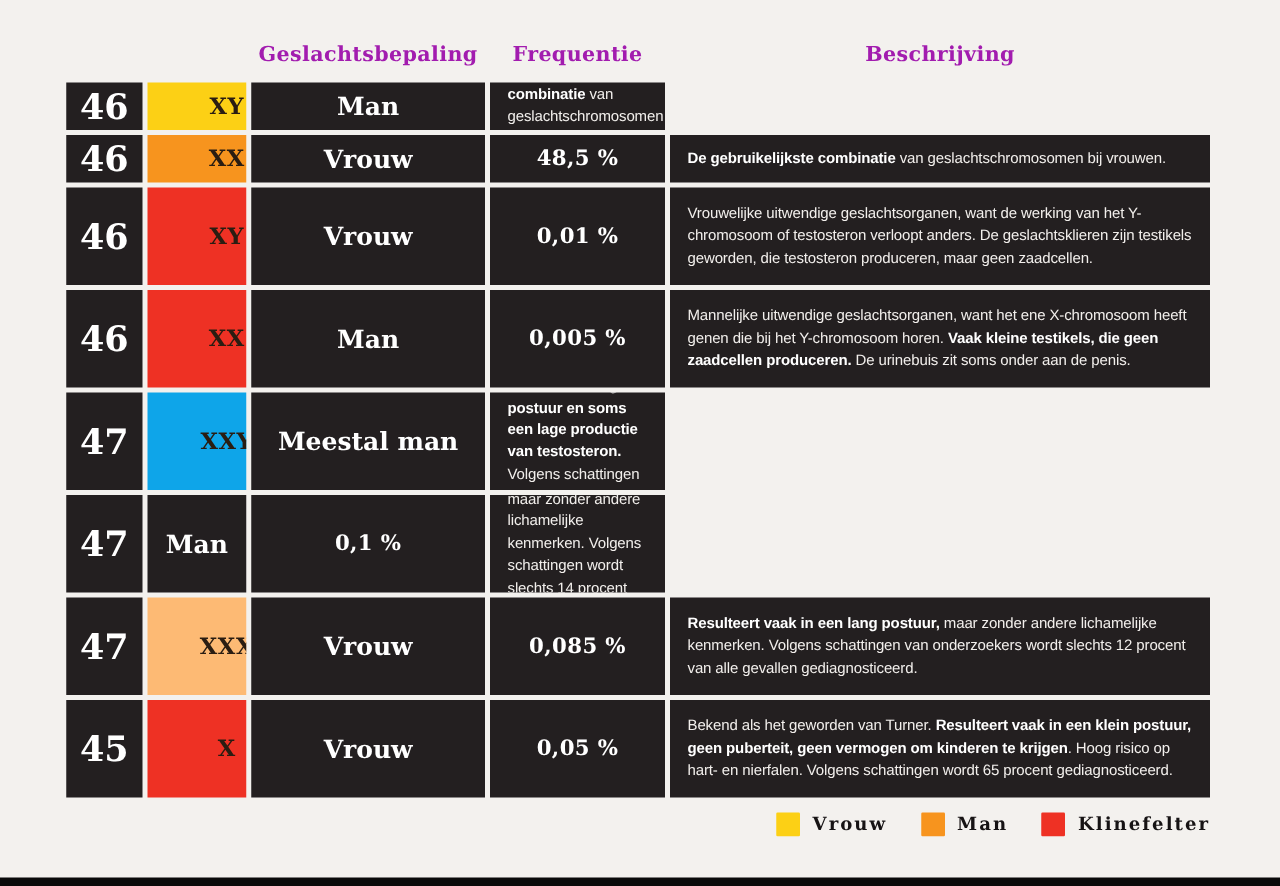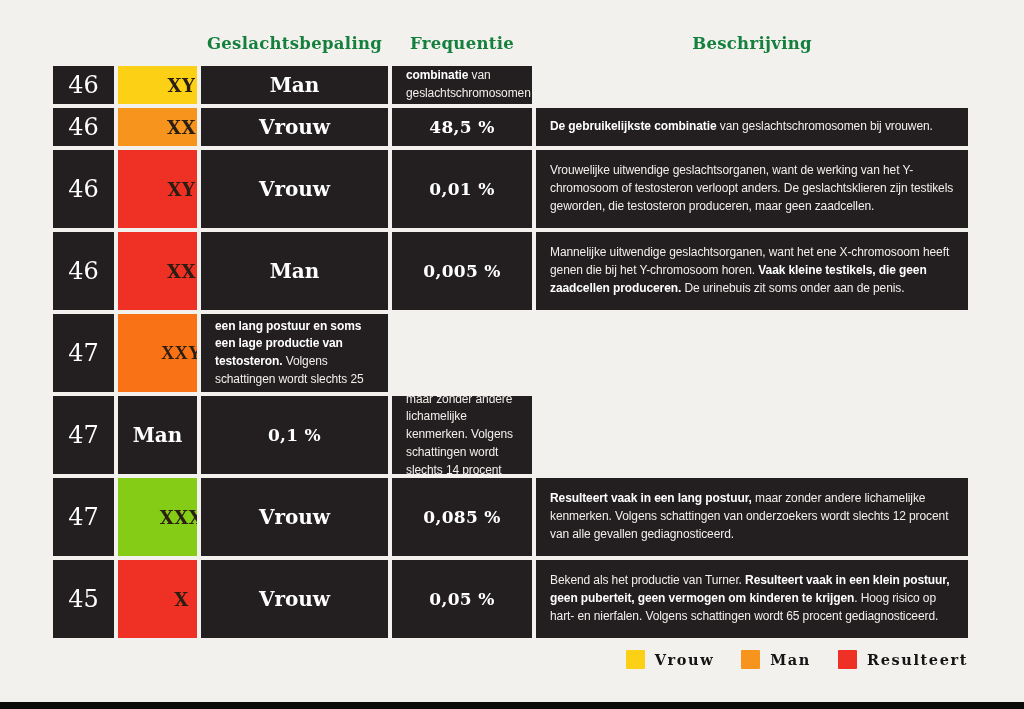--- a/index.html
+++ b/index.html
@@ -19,21 +19,21 @@
   }
 
   .header-labels {
     position: absolute;
     top: 34px; left: 53px; width: 915px;
   }
   .header-label {
     text-align: center;
     font-weight: bold;
     font-size: 16.5px;
-    color: #15803d;
+    color: #a21caf;
     letter-spacing: 0.3px;
   }
   .hl-1 { grid-column: 3; }
   .hl-2 { grid-column: 4; }
   .hl-3 { grid-column: 5; }
 
   .table-body {
     position: absolute;
     top: 66px; left: 53px; width: 915px;
     display: flex;
@@ -44,21 +44,21 @@
   .row.tall  { height: 78px; }
 
   .cell {
     background: #231f20;
     color: #ffffff;
     display: flex;
     align-items: center;
     justify-content: center;
     overflow: hidden;
   }
-  .cell.num  { font-weight: normal; font-size: 24px; }
+  .cell.num  { font-weight: bold; font-size: 28px; }
   .cell.chromo {
     color: #2a1d12;
     font-weight: bold;
     font-size: 18px;
     letter-spacing: 0.5px;
     padding-left: 48px;
   }
   .cell.sex  { font-weight: bold; font-size: 20px; }
   .cell.freq { font-weight: bold; font-size: 17px; letter-spacing: 0.3px; }
   .cell.desc {
@@ -146,66 +146,67 @@
     <div class="cell chromo" style="background: rgb(238, 49, 36);">XX</div>
     <div class="cell sex">Man</div>
     <div class="cell freq">0,005 %</div>
     <div class="cell desc">
       <div class="desc-text"><span>Mannelijke uitwendige geslachtsorganen, want het ene X-chromosoom heeft genen die bij het Y-chromosoom horen. </span><span class="b">Vaak kleine testikels, die geen zaadcellen produceren.</span><span> De urinebuis zit soms onder aan de penis.</span></div>
     </div>
   </div>
 
   <div class="row cols tall">
     <div class="cell num">47</div>
-    <div class="cell chromo" style="background: #f97316; font-family: Liberation Serif, serif;">XXY</div>
+    <div class="cell chromo" style="background: #0ea5e9;">XXY</div>
+    <div class="cell sex">Meestal man</div>
     <div class="cell desc">
       <div class="desc-text"><span>Bekend als het syndroom van Klinefelter. Resulteert vaak in </span><span class="b">een lang postuur en soms een lage productie van testosteron.</span><span> Volgens schattingen wordt slechts 25 procent van alle gevallen gediagnosticeerd.</span></div>
     </div>
   </div>
 
   <div class="row cols tall">
     <div class="cell num">47</div>
     <div class="cell sex">Man</div>
     <div class="cell freq">0,1 %</div>
     <div class="cell desc">
       <div class="desc-text"><span>Resulteert vaak in een lang postuur, maar zonder andere lichamelijke kenmerken. Volgens schattingen wordt slechts 14 procent van alle gevallen gediagnosticeerd.</span></div>
     </div>
   </div>
 
   <div class="row cols tall">
     <div class="cell num">47</div>
-    <div class="cell chromo" style="background: #84cc16;">XXX</div>
+    <div class="cell chromo" style="background: #fdba74;">XXX</div>
     <div class="cell sex">Vrouw</div>
     <div class="cell freq">0,085 %</div>
     <div class="cell desc">
       <div class="desc-text"><span class="b">Resulteert vaak in een lang postuur,</span><span> maar zonder andere lichamelijke kenmerken. Volgens schattingen van onderzoekers wordt slechts 12 procent van alle gevallen gediagnosticeerd.</span></div>
     </div>
   </div>
 
   <div class="row cols tall">
     <div class="cell num">45</div>
     <div class="cell chromo" style="background: rgb(238, 49, 36);">X</div>
     <div class="cell sex">Vrouw</div>
     <div class="cell freq">0,05 %</div>
     <div class="cell desc">
-      <div class="desc-text"><span>Bekend als het productie van Turner. </span><span class="b">Resulteert vaak in een klein postuur, geen puberteit, geen vermogen om kinderen te krijgen</span><span>. Hoog risico op hart- en nierfalen. Volgens schattingen wordt 65 procent gediagnosticeerd.</span></div>
+      <div class="desc-text"><span>Bekend als het geworden van Turner. </span><span class="b">Resulteert vaak in een klein postuur, geen puberteit, geen vermogen om kinderen te krijgen</span><span>. Hoog risico op hart- en nierfalen. Volgens schattingen wordt 65 procent gediagnosticeerd.</span></div>
     </div>
   </div>
 </div>
 
 <div class="legend">
   <div class="legend-item">
     <div class="legend-swatch" style="background: rgb(252, 208, 21);"></div>
     <div class="legend-label">Vrouw</div>
   </div>
 
   <div class="legend-item">
     <div class="legend-swatch" style="background: rgb(247, 148, 30);"></div>
     <div class="legend-label">Man</div>
   </div>
 
   <div class="legend-item">
     <div class="legend-swatch" style="background: rgb(238, 49, 36);"></div>
-    <div class="legend-label">Resulteert</div>
+    <div class="legend-label">Klinefelter</div>
   </div>
 </div>
 
 <div class="bottom-bar"></div>
 
 </body></html>

